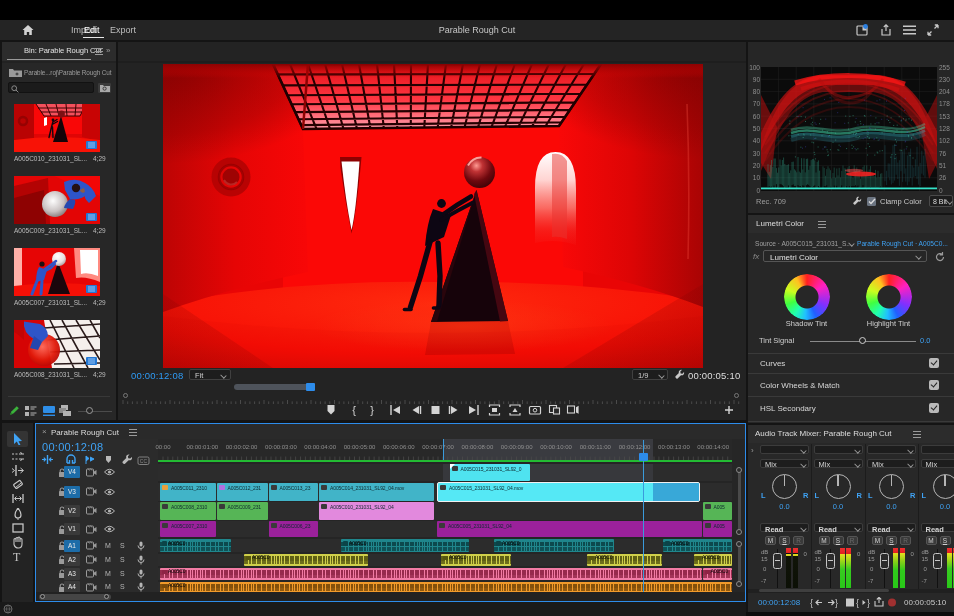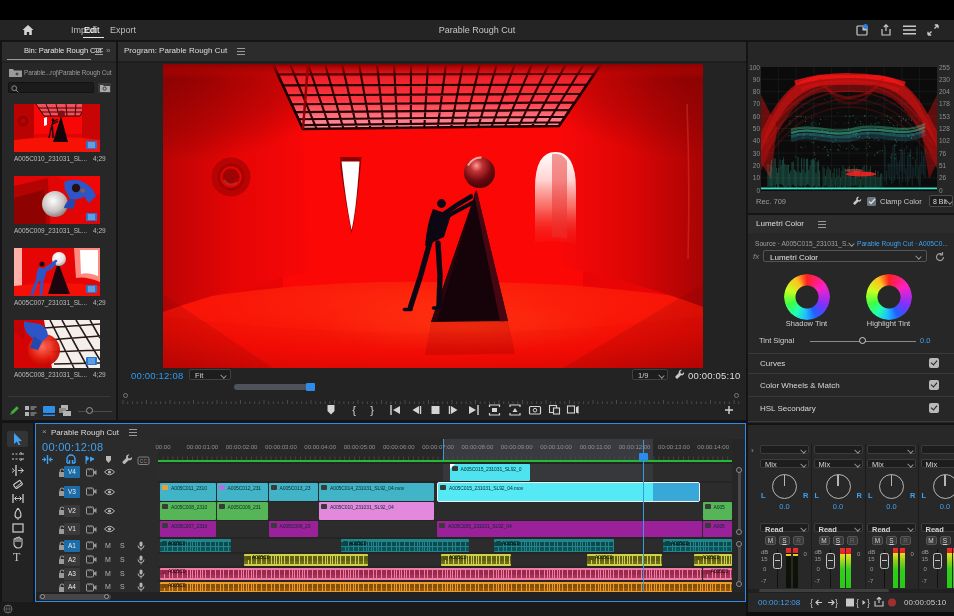--- a/index.html
+++ b/index.html
@@ -187,24 +187,20 @@
   <svg class="a" style="left:56px;top:363px;" width="13" height="11" viewBox="0 0 13 11">
         <rect x="3" y="0" width="7" height="5" fill="#b3b3b3"></rect>
         <rect x="1" y="3" width="7" height="5" fill="#8c8c8c"></rect>
         <rect x="5" y="6" width="8" height="5" fill="#b3b3b3"></rect>
       </svg>
   <div class="a" style="left:76px;top:368.5px;width:34px;height:1.4px;background:#4b4b4b;"></div>
   <div class="a" style="left:84px;top:364.5px;width:7px;height:7px;border:1.4px solid #9a9a9a;border-radius:50%;background:#272727;"></div>
 </div>
 
 <div class="panel" id="prog" style="left:118px;top:42px;width:628px;height:378px;background:#232323;">
-  <div class="hdr" style="height:19px;background:#2c2c2c;">
-    <div class="t" style="left:6px;color:#dedede;font-size:8px;">Program: Parable Rough Cut</div>
-    <div class="ham" style="position:absolute;left:119px;top:6px;"></div>
-  </div>
   <div class="a" style="left:0;top:19px;width:628px;height:2px;background:#1e1e1e;"></div>
 
   <svg class="a" style="left:45px;top:22px;" width="540" height="304" viewBox="0 0 540 304">
     <defs>
       <linearGradient id="lw" x1="0" y1="0" x2="1" y2="0">
         <stop offset="0" stop-color="#bc0404"></stop>
             <stop offset=".5" stop-color="#e60505"></stop>
             <stop offset="1" stop-color="#f80707"></stop>
       </linearGradient>
       <linearGradient id="rw" x1="1" y1="0" x2="0" y2="0">
@@ -453,20 +449,24 @@
   <div class="a" style="left:0;top:158px;width:206px;height:1px;background:#3a3a3a;"></div>
   <div class="a" style="left:12px;top:166px;font-size:8px;color:#d8d8d8;">Color Wheels &amp; Match</div>
   <div class="cb" style="left:181px;top:164.5px;"></div>
   <div class="a" style="left:0;top:181px;width:206px;height:1px;background:#3a3a3a;"></div>
   <div class="a" style="left:12px;top:189px;font-size:8px;color:#d8d8d8;">HSL Secondary</div>
   <div class="cb" style="left:181px;top:187.5px;"></div>
   <div class="a" style="left:0;top:206px;width:206px;height:1px;background:#3a3a3a;"></div>
 </div>
 
 <div class="panel" id="mixer" style="left:748px;top:425px;width:206px;height:187px;background:#282828;overflow:hidden;">
+  <div class="hdr" style="height:18px;background:#2c2c2c;">
+    <div class="t" style="left:7px;color:#dedede;font-size:8px;">Audio Track Mixer: Parable Rough Cut</div>
+    <div class="ham" style="position:absolute;left:165px;top:6px;"></div>
+  </div>
   <div class="a" style="left:3px;top:21px;font-size:8px;color:#9a9a9a;">›</div>
 
   <div class="a" style="left:12.0px;top:20px;width:49px;height:9px;background:#1d1d1d;border:1px solid #3c3c3c;border-radius:2px;">
         <span class="chev" style="left:40px;top:2px;"></span>
       </div>
   <div class="a" style="left:12.0px;top:33.5px;width:49px;height:9px;background:#1d1d1d;border:1px solid #3c3c3c;border-radius:2px;">
         <span style="position:absolute;left:4px;top:0.5px;font-size:7.5px;color:#d5d5d5;">Mix</span>
         <span class="chev" style="left:40px;top:2px;"></span>
       </div>
   <div class="a" style="left:24.0px;top:48.5px;width:25px;height:25px;border:1.6px solid #b5b5b5;border-radius:50%;"></div>

